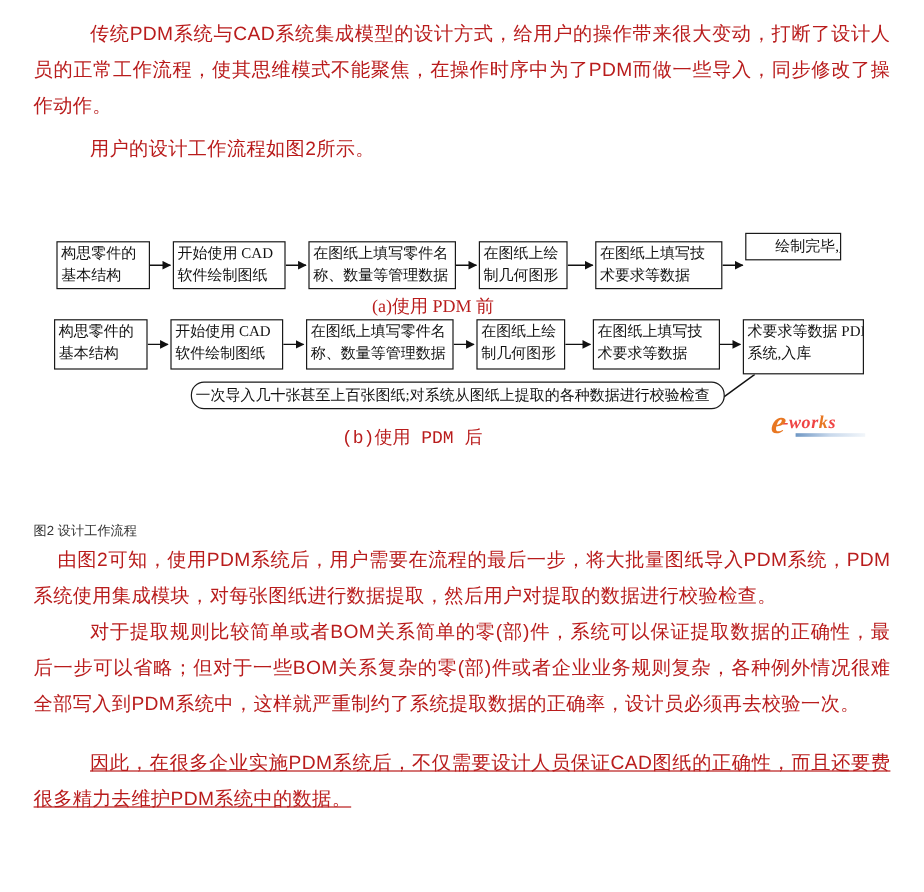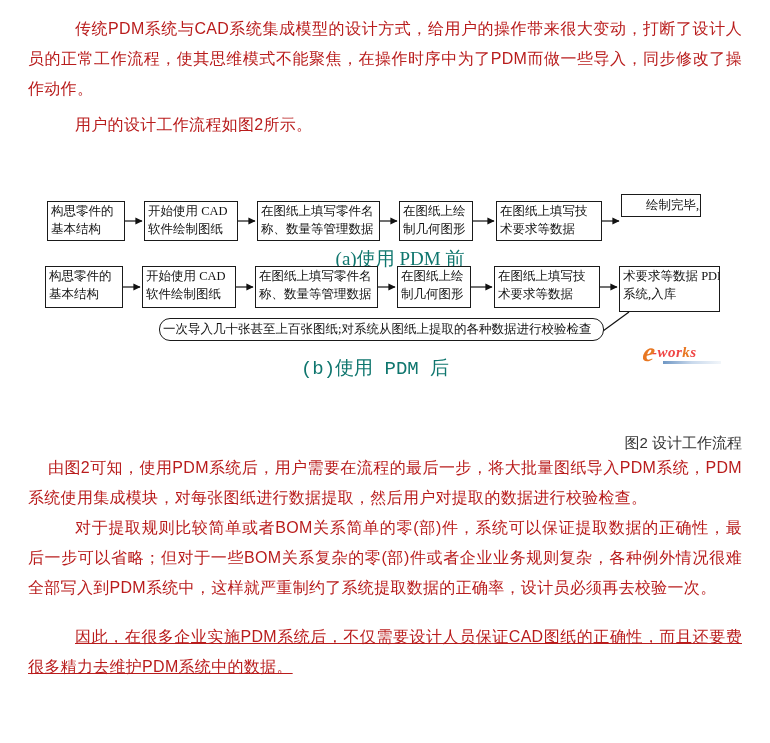--- a/index.html
+++ b/index.html
@@ -49,28 +49,28 @@
     line-height:17.5px;
     padding:1px 3px;
     white-space:nowrap;
     overflow:hidden;
     color:#111111;
   }
   .flow-box .bl { display:block; }
   .flow-box.single { line-height:18px; }
   .flow-label {
     position:absolute;
-    font-size:19px;
-    text-align:center;
-    color:#0f766e;
+    font-size:15px;
+    text-align:left;
+    color:#b91c1c;
     white-space:nowrap;
   }
   .caption {
-    text-align:right;
-    font-size:15px;
+    text-align:left;
+    font-size:11px;
     line-height:20px;
     color:#333333;
   }
 
   
   .eworks {
     position:absolute;
     white-space:nowrap;
     font-style:italic;
     font-weight:bold;

